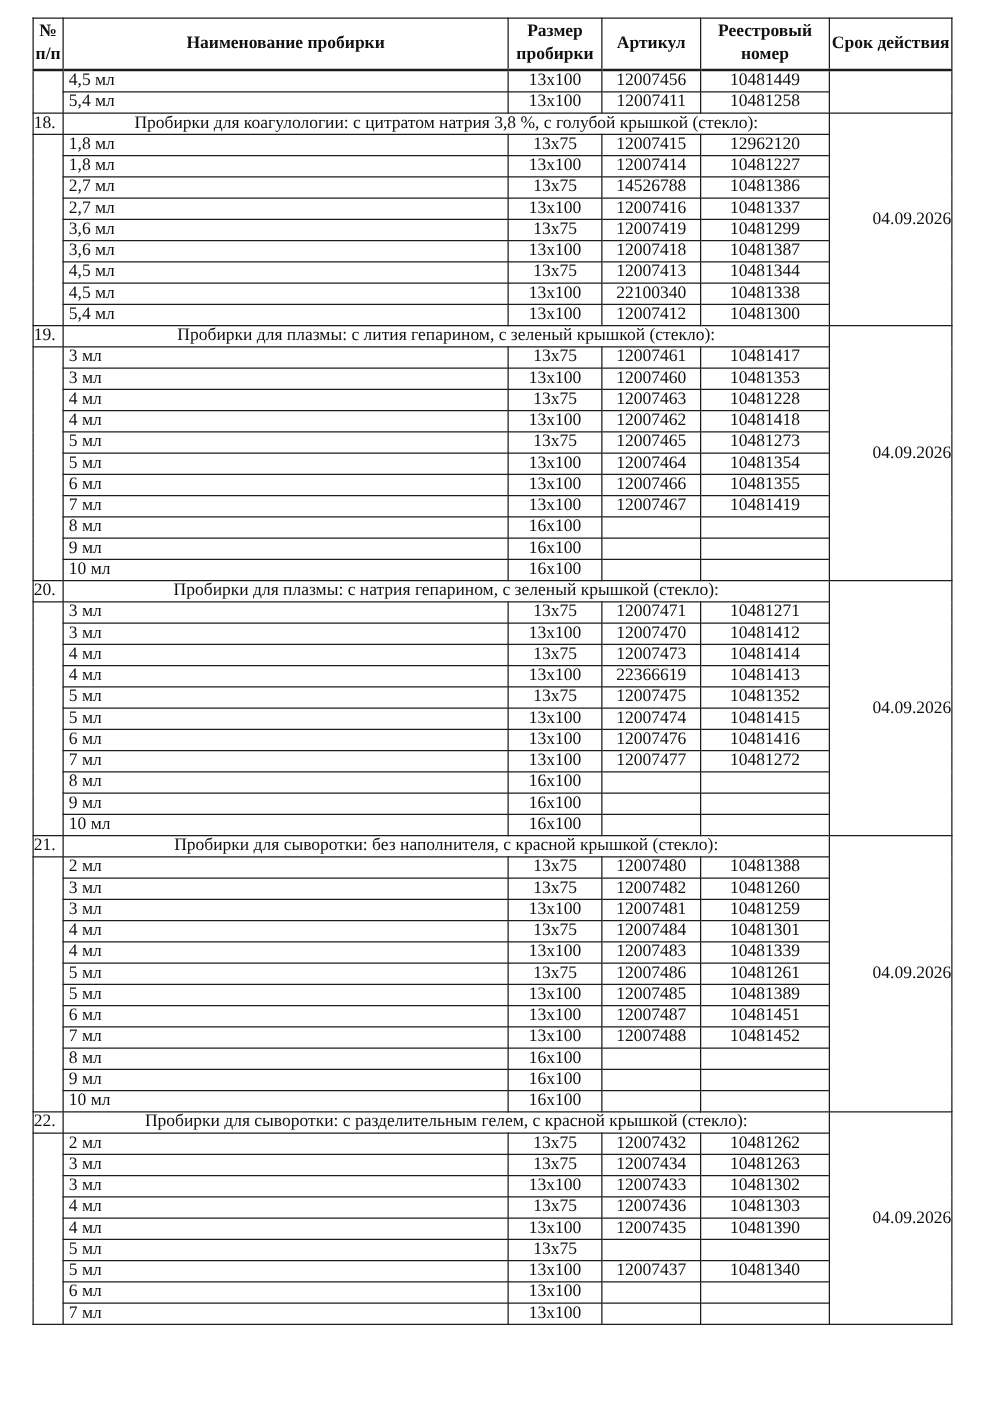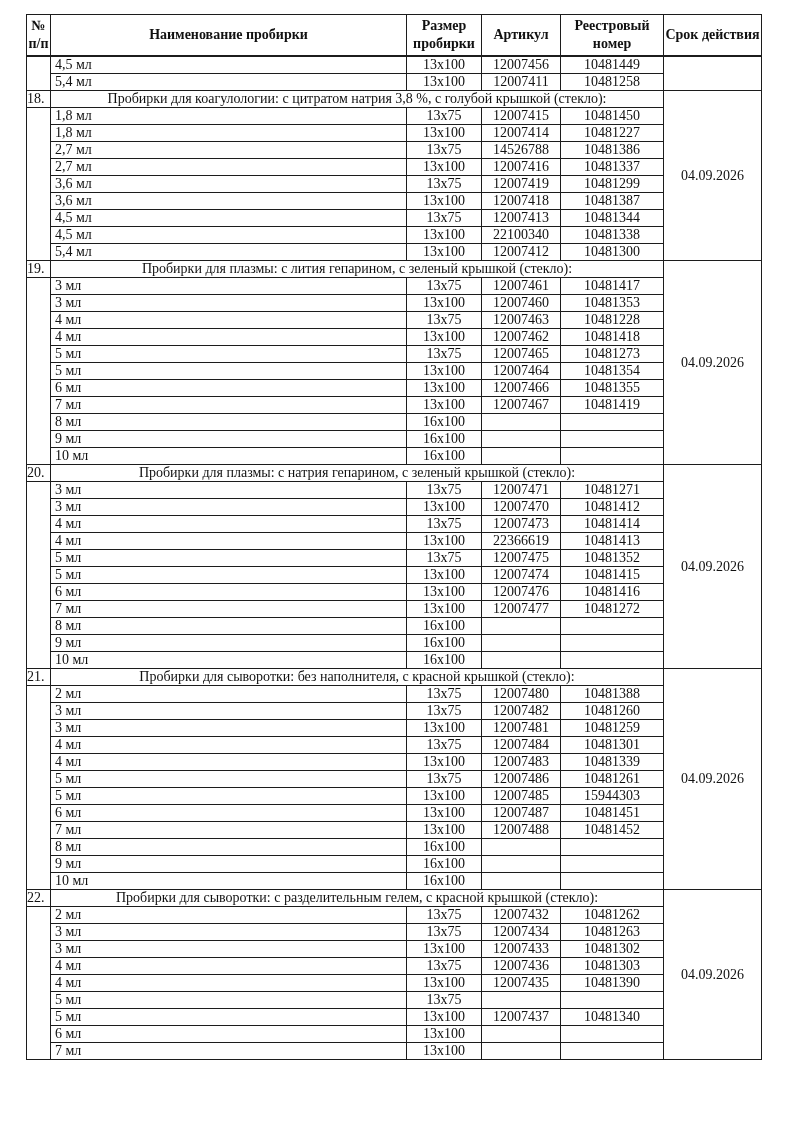--- a/index.html
+++ b/index.html
@@ -40,21 +40,21 @@
     line-height: 16px;
     vertical-align: middle;
     padding: 0;
     white-space: nowrap;
     overflow: hidden;
   }
   td.name   { text-align: left; padding-left: 4px; }
   td.ctr    { text-align: center; }
   td.num    { }
   td.sect   { text-align: center; font-weight: normal; }
-  td.expiry { text-align: center; margin-top: 30px; }
+  td.expiry { text-align: right; margin-top: 30px; }
 </style>
 </head>
 <body>
 
 <div class="page">
   <table class="registry">
     <colgroup>
       <col class="c-num">
         <col class="c-name">
         <col class="c-size">
@@ -90,21 +90,21 @@
         <tr>
           <td class="num">18.</td>
           <td class="sect" colspan="4">Пробирки для коагулологии: с цитратом натрия 3,8 %, с голубой крышкой (стекло):</td>
           <td class="expiry" rowspan="10">04.09.2026</td>
         </tr>
         <tr>
           <td class="num" rowspan="9"></td>
           <td class="name">1,8 мл</td>
           <td class="ctr">13x75</td>
           <td class="ctr">12007415</td>
-          <td class="ctr">10481450</td>
+          <td class="ctr">12962120</td>
         </tr>
         <tr>
           <td class="name">1,8 мл</td>
           <td class="ctr">13x100</td>
           <td class="ctr">12007414</td>
           <td class="ctr">10481227</td>
         </tr>
         <tr>
           <td class="name">2,7 мл</td>
           <td class="ctr">13x75</td>
@@ -330,21 +330,21 @@
         <tr>
           <td class="name">5 мл</td>
           <td class="ctr">13x75</td>
           <td class="ctr">12007486</td>
           <td class="ctr">10481261</td>
         </tr>
         <tr>
           <td class="name">5 мл</td>
           <td class="ctr">13x100</td>
           <td class="ctr">12007485</td>
-          <td class="ctr">15944303</td>
+          <td class="ctr">10481389</td>
         </tr>
         <tr>
           <td class="name">6 мл</td>
           <td class="ctr">13x100</td>
           <td class="ctr">12007487</td>
           <td class="ctr">10481451</td>
         </tr>
         <tr>
           <td class="name">7 мл</td>
           <td class="ctr">13x100</td>

